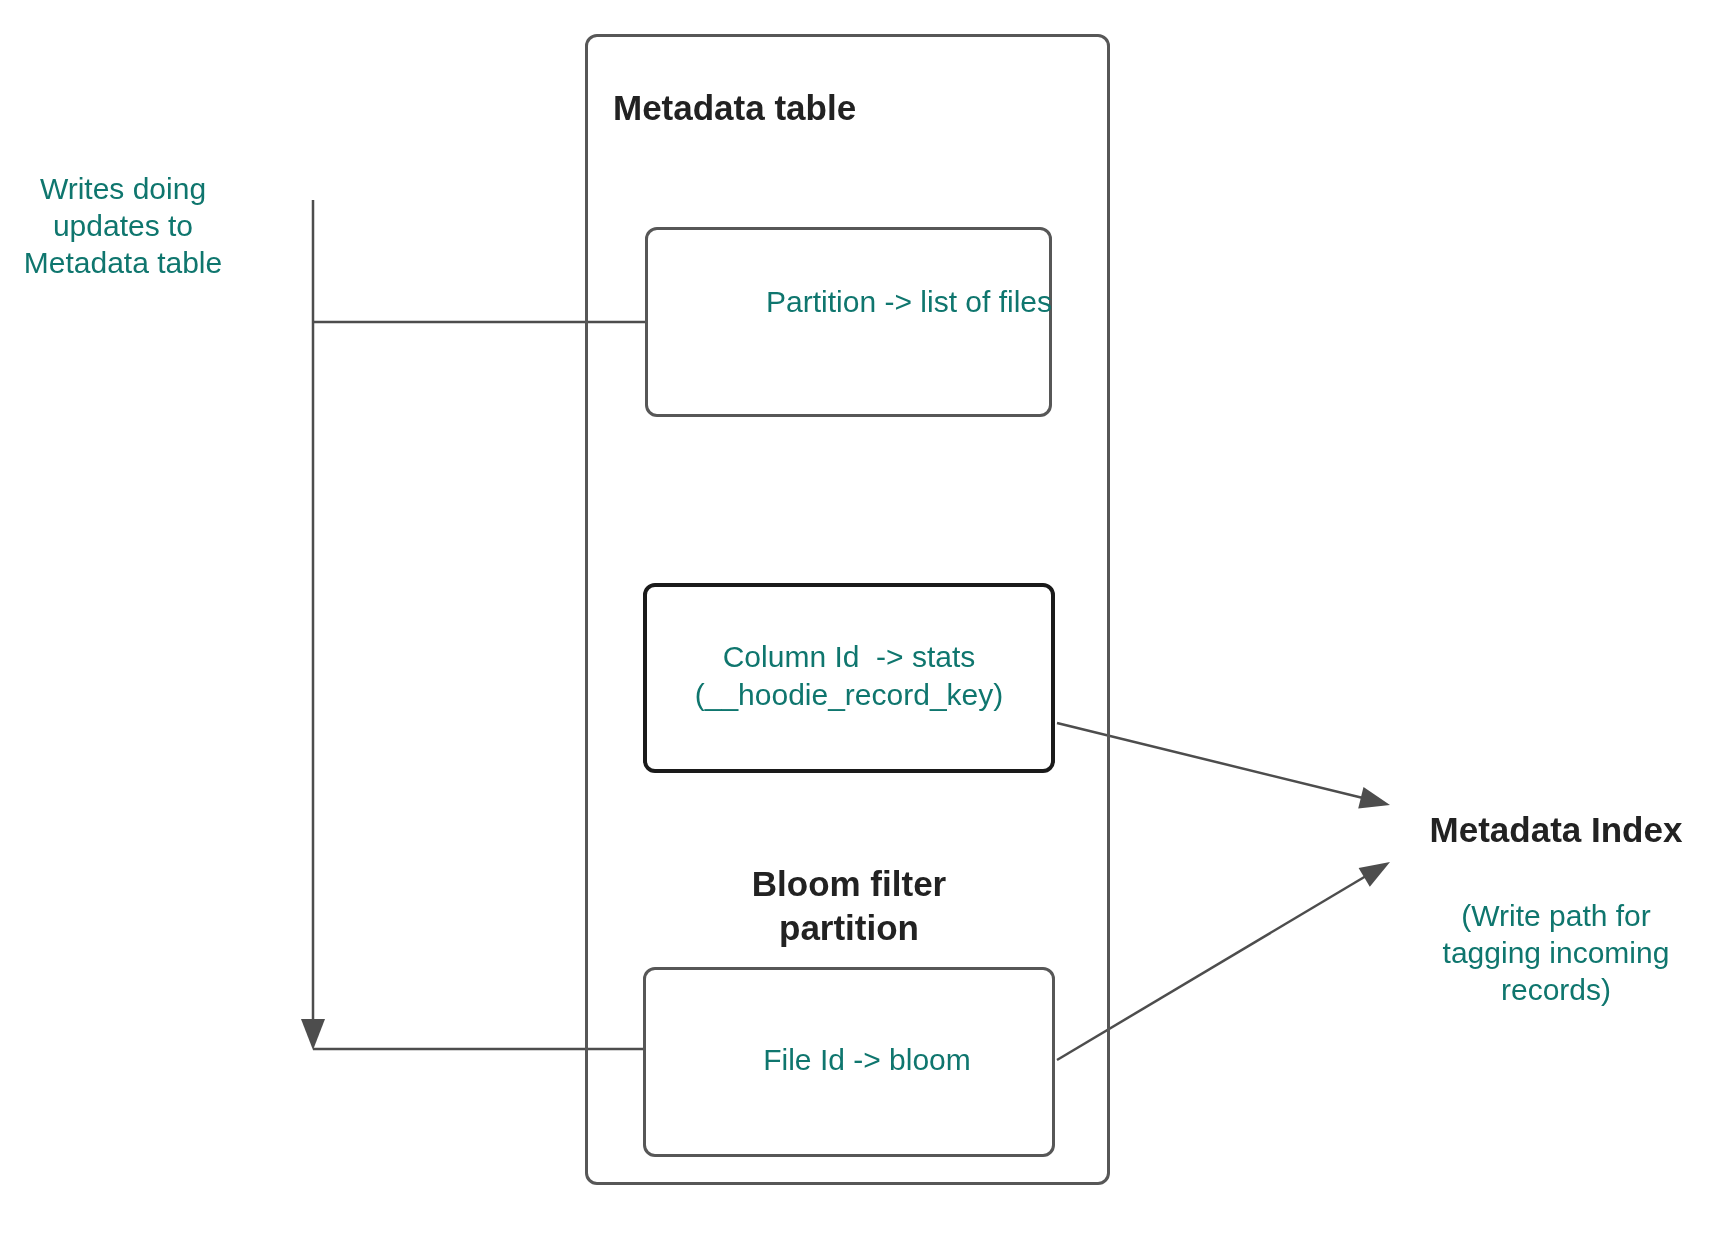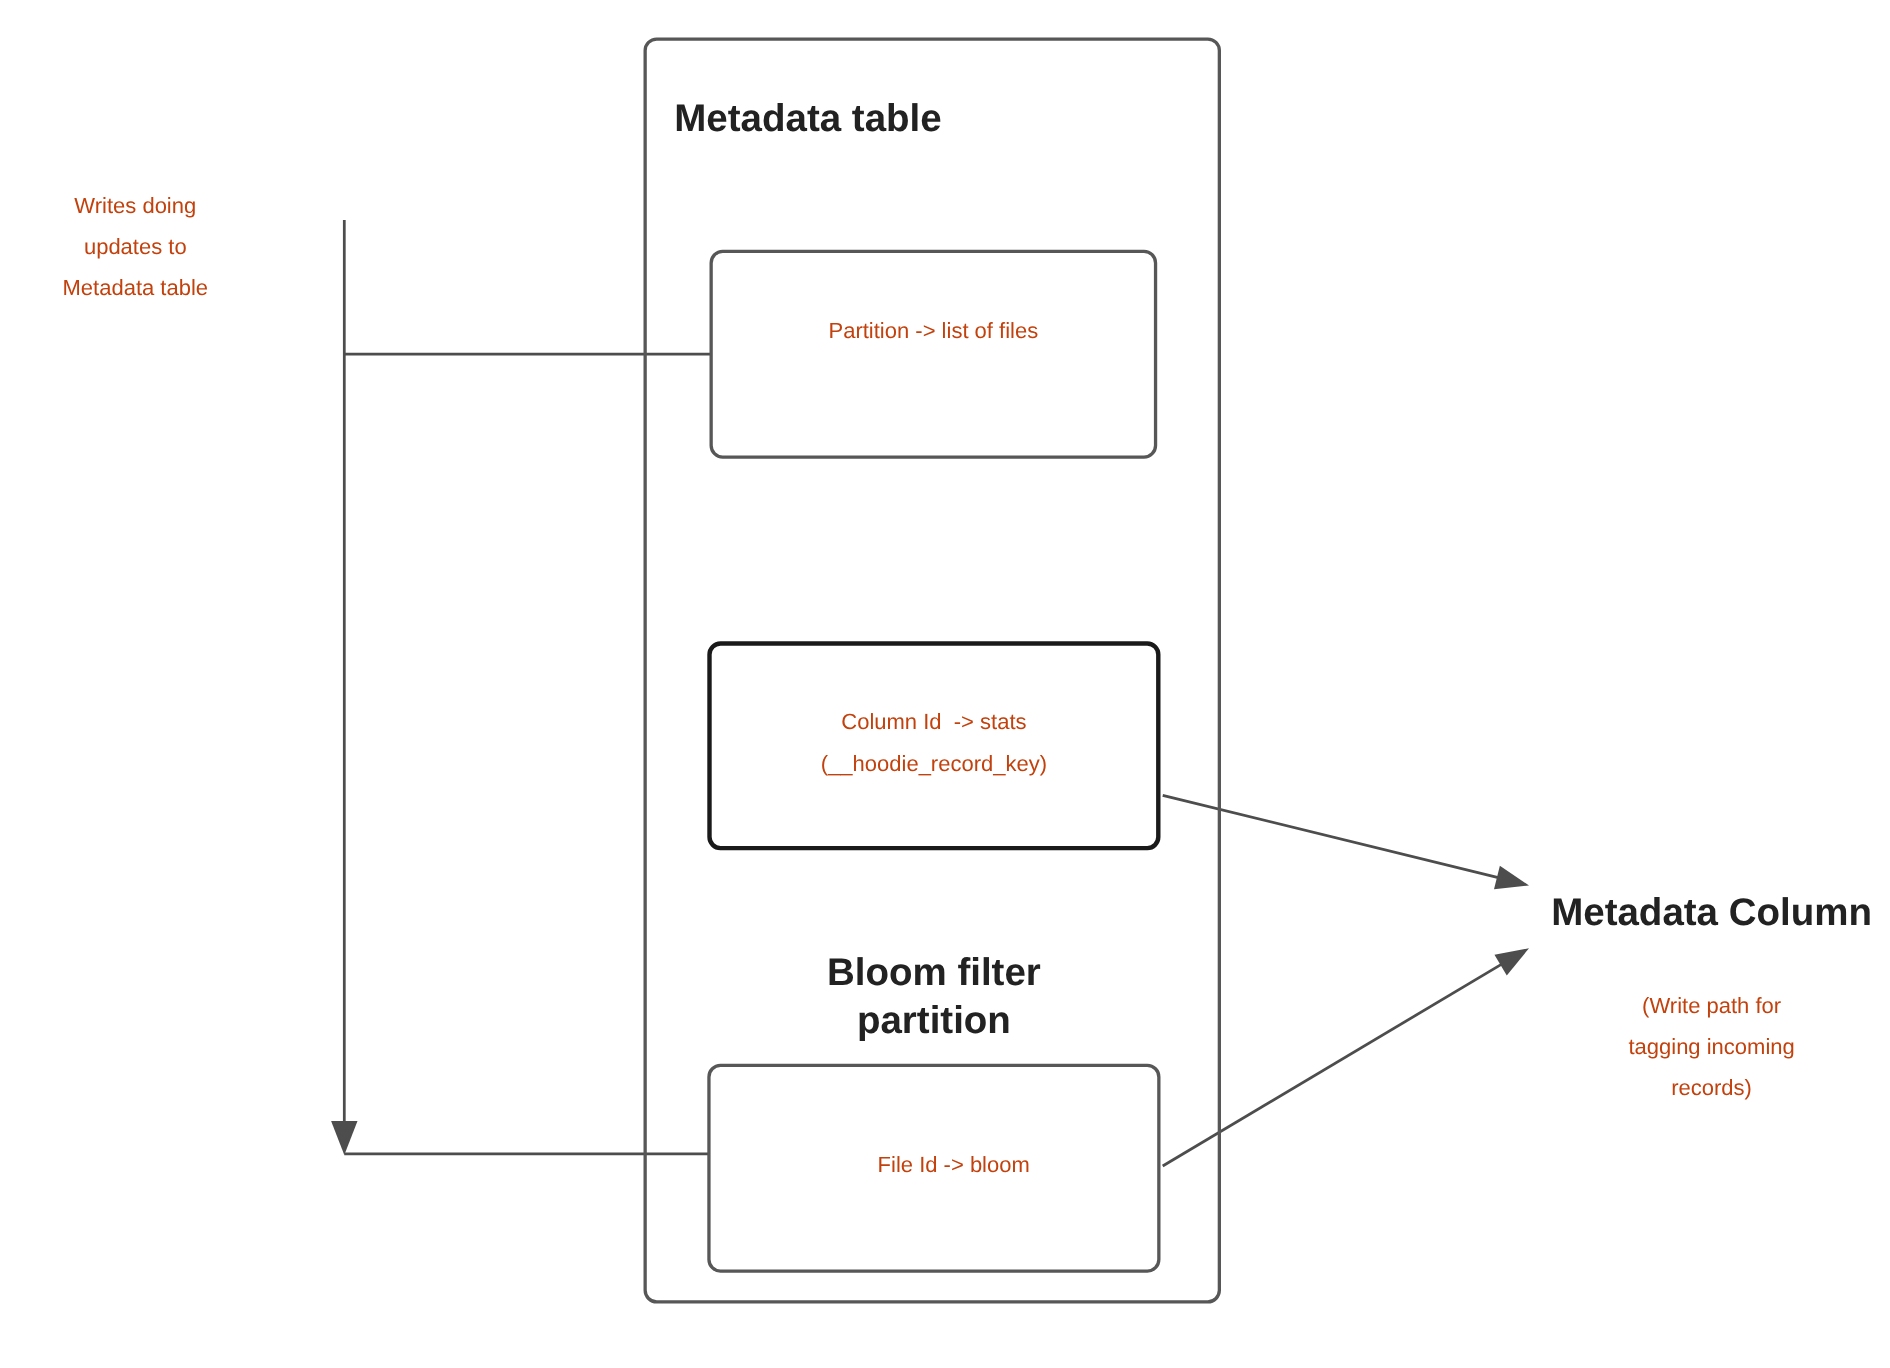--- a/index.html
+++ b/index.html
@@ -33,22 +33,22 @@
     background: transparent;
     z-index: 1;
   }
   .box.emphasis {
     border-color: #1a1a1a;
     border-width: 4px;
   }
   .label {
     position: absolute;
     z-index: 3;
-    color: #c2410c;
-    font-size: 20px;
+    color: #0f766e;
+    font-size: 30px;
     line-height: 37px;
     text-align: center;
     white-space: pre-wrap;
   }
   .heading {
     font-weight: bold;
     color: #222222;
     font-size: 35px;
     line-height: 44px;
   }
@@ -89,29 +89,29 @@
 
   <div class="label" style="left:13px; top:170px; width:220px;">Writes doing
 updates to
 Metadata table</div>
 
   <div class="box outer" style="left:585px; top:34px; width:525px; height:1151px;"></div>
 
   <div class="label heading title" style="left:613px; top:88px; width:460px;">Metadata table</div>
 
   <div class="box" style="left:645px; top:227px; width:407px; height:190px;"></div>
-  <div class="label" style="left:645px; top:283px; width:407px;">Partition -&gt; list of files</div>
+  <div class="label" style="left:645px; top:283px; width:407px;text-align:right;">Partition -&gt; list of files</div>
 
   <div class="box emphasis" style="left:643px; top:583px; width:412px; height:190px;"></div>
   <div class="label heading" style="left:643px; top:862px; width:412px;">Bloom filter
 partition</div>
 
   <div class="label body-text" style="left:643px; top:638px; width:412px;">Column Id  -&gt; stats
 (__hoodie_record_key)</div>
   <div class="box" style="left:643px; top:967px; width:412px; height:190px;"></div>
   <div class="label" style="left:643px; top:1041px; width:448px;">File Id -&gt; bloom</div>
 
-  <div class="label heading index-title" style="left:1396px; top:810px; width:320px;">Metadata Column</div>
+  <div class="label heading index-title" style="left:1396px; top:810px; width:320px;">Metadata Index</div>
   <div class="label" style="left:1396px; top:897px; width:320px;">(Write path for
 tagging incoming
 records)</div>
 
 </div>
 
 </body></html>

